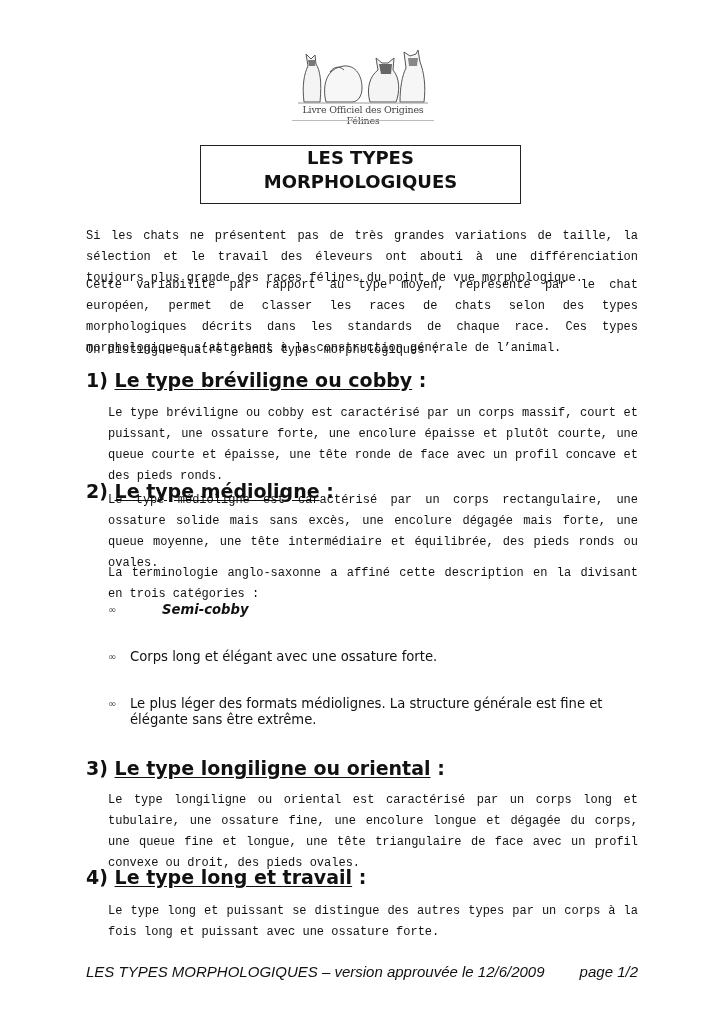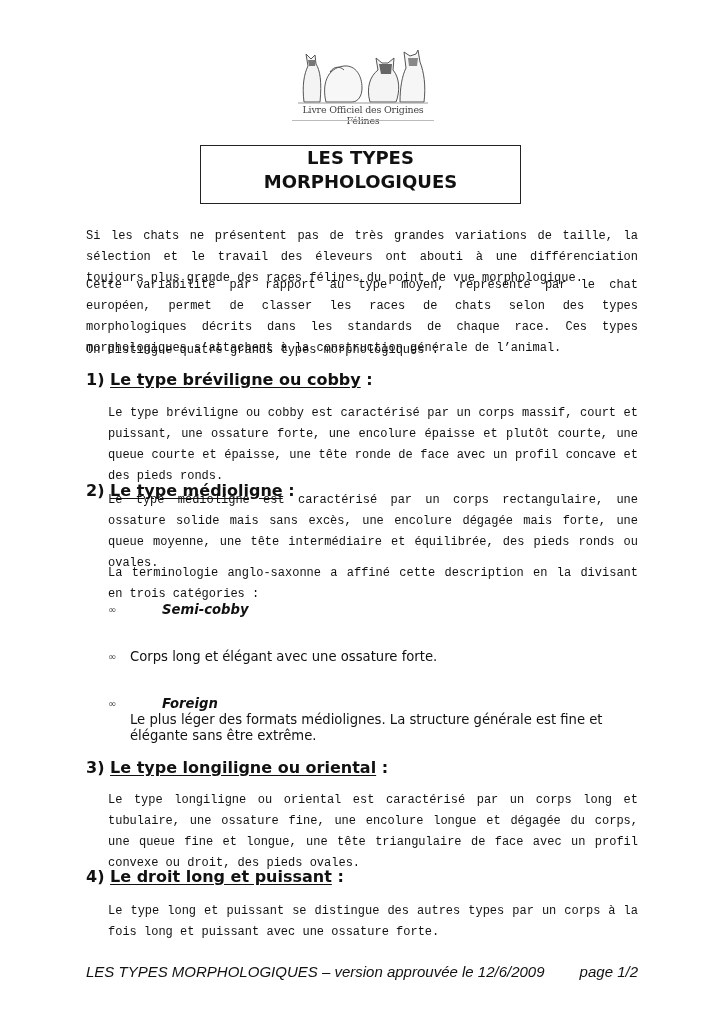--- a/index.html
+++ b/index.html
@@ -10,21 +10,21 @@
     .logo-text { position: absolute; left: 0; top: 58px; width: 150px; text-align: center;
                  font-family: "DejaVu Serif", serif; font-size: 9.5px; color: #444; letter-spacing: -0.2px; }
     .logo-line { position: absolute; left: 4px; top: 74px; width: 142px; height: 1px; background: #bbb; }
     .title-box { position: absolute; left: 200px; top: 145px; width: 319px; height: 57px;
                  border: 1.5px solid #222; text-align: center; }
     .title-box div { font-weight: bold; font-size: 18px; line-height: 24px; }
     .title-box .l1 { }
     .text { position: absolute; left: 86px; width: 552px; font-size: 12px; line-height: 21px; font-family: Liberation Mono, monospace; }
     .just { text-align: justify; text-align-last: left; }
     .indent { left: 108px; width: 530px; }
-    .heading { position: absolute; left: 86px; font-weight: bold; font-size: 16px; line-height: 16.2px; }
+    .heading { position: absolute; left: 86px; font-weight: bold; font-size: 19px; line-height: 16.2px; }
     .heading u { text-decoration: underline; text-underline-offset: 2px; }
     .bullet { position: absolute; left: 108px; width: 530px; font-size: 13.2px; line-height: 16.2px; }
     .bullet .sym { position: absolute; left: 0; top: 0; font-size: 10px; color: #444; }
     .bullet .body { margin-left: 22px; }
     .bullet .name { font-weight: bold; font-style: italic; margin-left: 32px; }
     .footer { position: absolute; left: 86px; top: 963px; width: 552px; font-family: "Liberation Sans", sans-serif;
               font-style: italic; font-size: 15px; color: #111; }
     .footer .right { position: absolute; right: 0; top: 0; margin-left: 11px; }
   </style>
 </head>
@@ -82,33 +82,32 @@
 </div>
 <div class="bullet" style="top:649px;">
   <span class="sym">∞</span>
   <div class="body">
     <div>Corps long et élégant avec une ossature forte.</div>
   </div>
 </div>
 <div class="bullet" style="top:696px;">
   <span class="sym">∞</span>
   <div class="body">
-    <div class="name">Foreign</div>
     <div>Le plus léger des formats médiolignes. La structure générale est fine et élégante sans être extrême.</div>
   </div>
 </div>
 
 <div class="heading" style="top:760px;">
   <span>3)</span>
   <u>Le type longiligne ou oriental</u><span> :</span>
 </div>
 <div class="text just indent" style="top:790px;">Le type longiligne ou oriental est caractérisé par un corps long et tubulaire, une ossature fine, une encolure longue et dégagée du corps, une queue fine et longue, une tête triangulaire de face avec un profil convexe ou droit, des pieds ovales.</div>
 
 <div class="heading" style="top:869px;">
   <span>4)</span>
-  <u>Le droit long et puissant</u><span> :</span>
+  <u>Le type long et travail</u><span> :</span>
 </div>
 <div class="text just indent" style="top:901px;">Le type long et puissant se distingue des autres types par un corps à la fois long et puissant avec une ossature forte.</div>
 
 <div class="footer">
   <span>LES TYPES MORPHOLOGIQUES – version approuvée le 12/6/2009</span>
   <span class="right">page 1/2</span>
 </div>
 
 </body></html>

